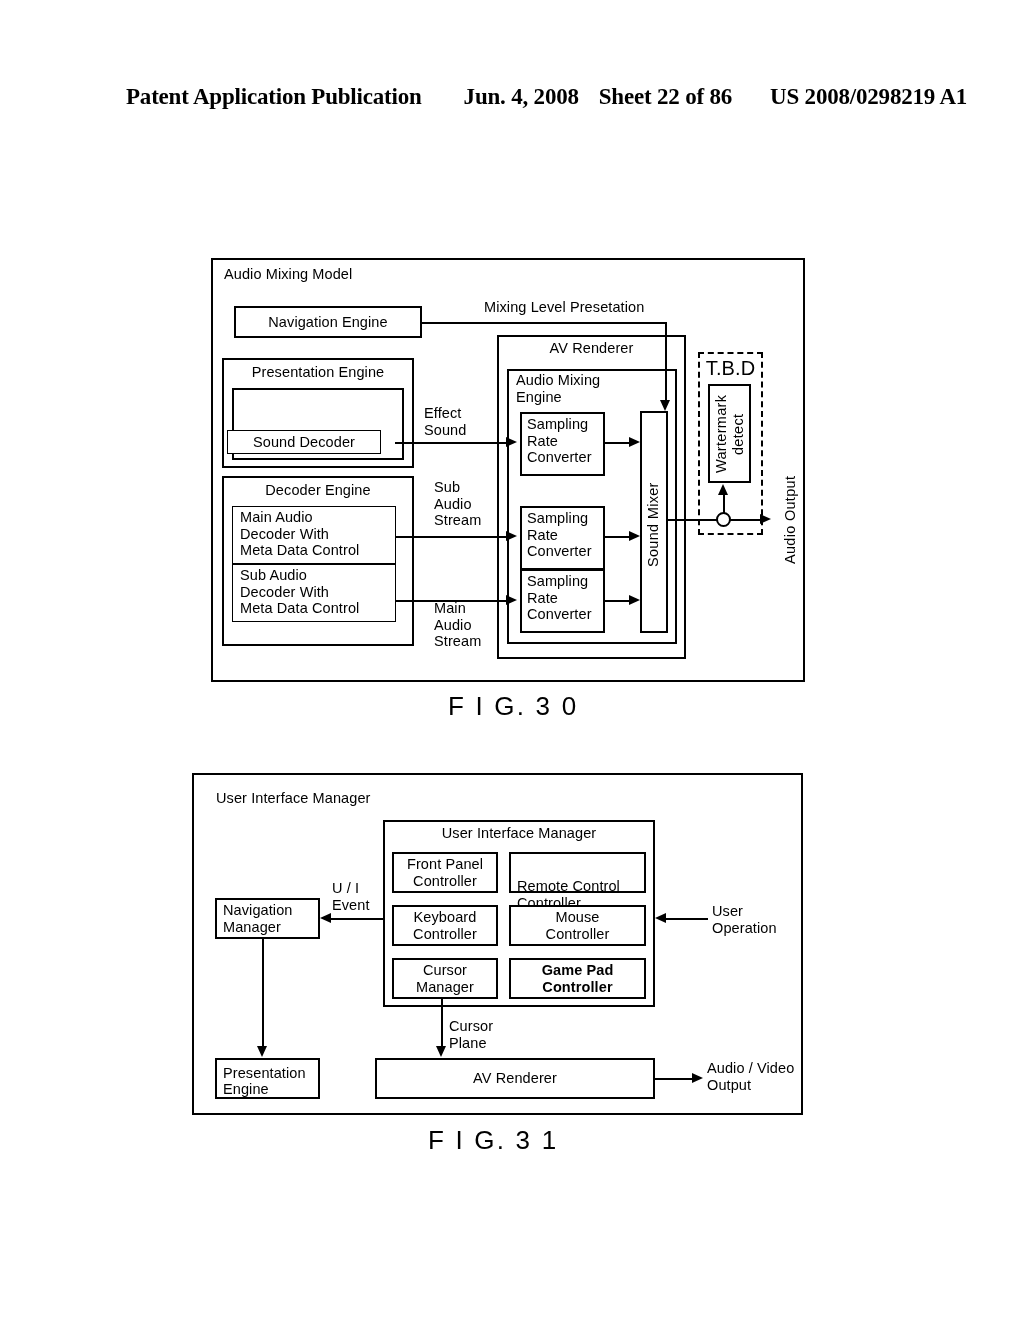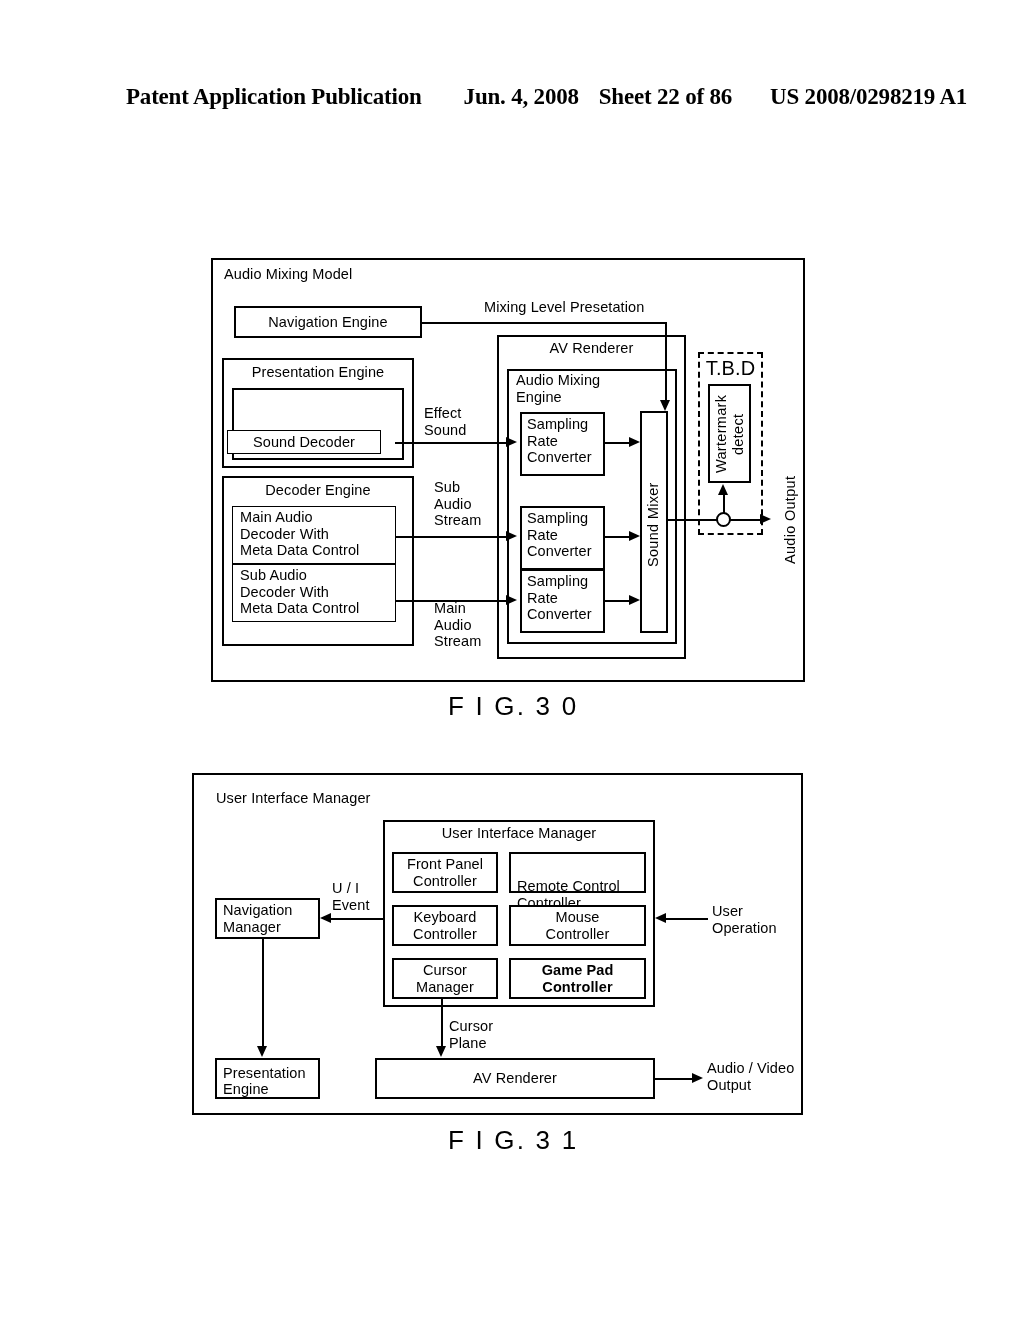--- a/index.html
+++ b/index.html
@@ -329,14 +329,14 @@
 
   <div class="vline" style="left:262px;top:939px;height:109px;"></div>
   <div class="arrow-d" style="left:257px;top:1046px;"></div>
 
   <div class="vline" style="left:441px;top:999px;height:48px;"></div>
   <div class="arrow-d" style="left:436px;top:1046px;"></div>
 
   <div class="hline" style="left:655px;top:1078px;width:42px;"></div>
   <div class="arrow-r" style="left:692px;top:1073px;"></div>
 
-  <div class="fig-caption" style="left:448px;top:1125px;">F I G. 3 1</div>
+  <div class="fig-caption" style="left:428px;top:1125px;">F I G. 3 1</div>
 </div>
 
 </body></html>

